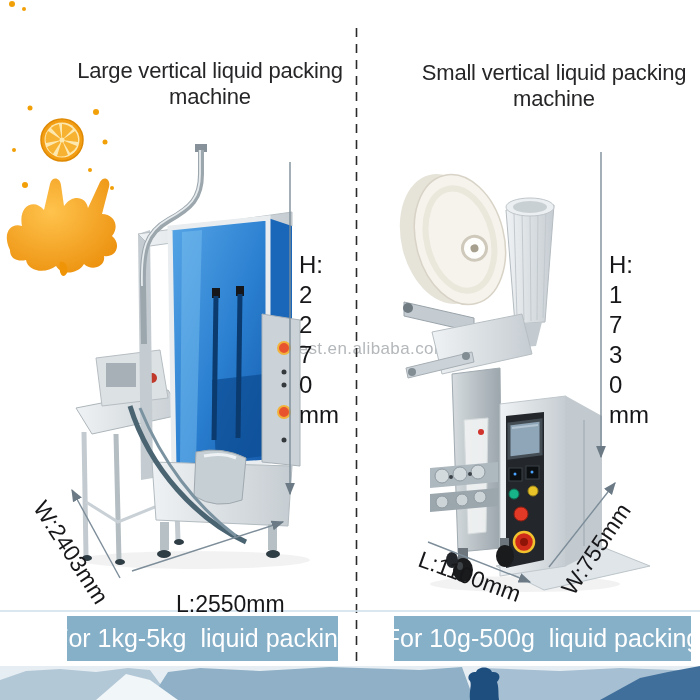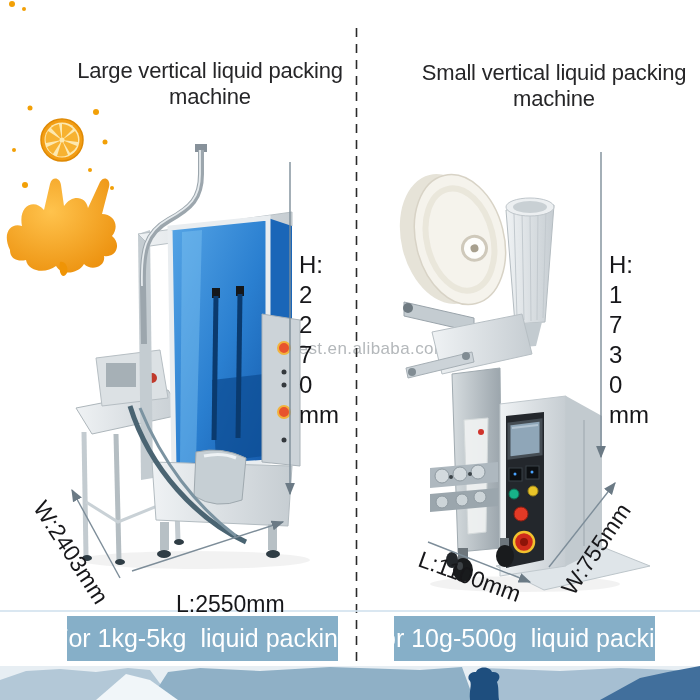--- a/index.html
+++ b/index.html
@@ -241,17 +241,17 @@
 
   <div class="txt dim rot" style="left:50px;top:496px;transform:rotate(57deg);">W:2403mm</div>
   <div class="txt dim" style="left:176px;top:570px;margin-top:21px;">L:2550mm</div>
 
   <div class="txt dim rot" style="left:424px;top:546px;transform:rotate(20deg);">L:1100mm</div>
   <div class="txt dim rot" style="left:556px;top:585px;transform:rotate(-56deg);">W:755mm</div>
 
   <div class="banner" style="left:67px;top:616px;width:271px;justify-content:center;">
     <span>For 1kg-5kg  liquid packing</span>
   </div>
-  <div class="banner" style="left:394px;top:616px;width:261px;">
+  <div class="banner" style="left:394px;top:616px;width:297px;">
     <span>For 10g-500g  liquid packing</span>
   </div>
 
 </div>
 
 </body></html>

